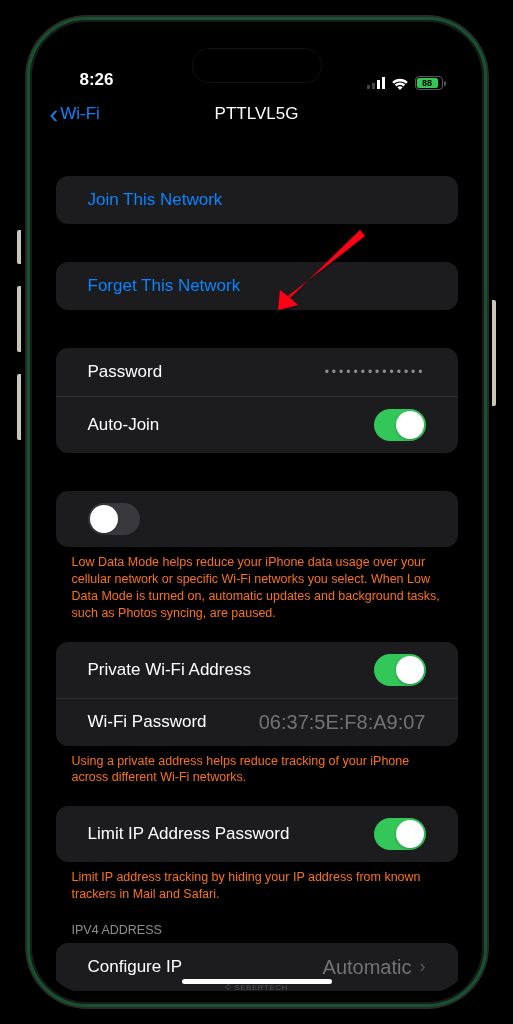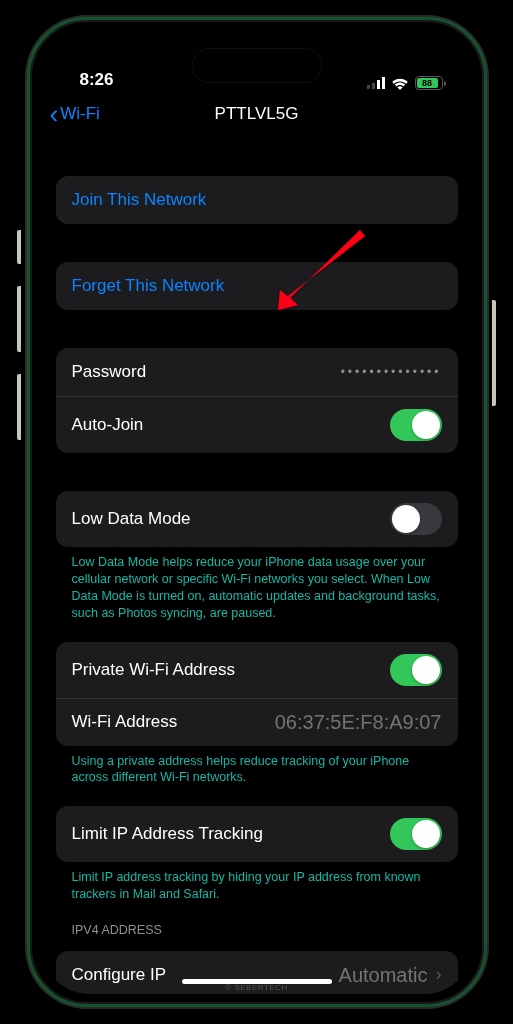--- a/index.html
+++ b/index.html
@@ -154,21 +154,21 @@
     border-radius: 12px;
     margin-top: 38px;
     overflow: hidden;
   }
   .group.tight { margin-top: 20px; text-align: center; }
   .row {
     display: flex;
     align-items: center;
     justify-content: space-between;
     min-height: 48px;
-    padding: 12px 16px;
+    padding: 12px 32px;
     font-size: 17px;
   }
   .row + .row {
     border-top: 0.5px solid #333;
   }
   .row.link { color: #0a84ff; }
   .row-value {
     color: #737373;
     font-size: 20px;
   }
@@ -190,21 +190,21 @@
     width: 28px;
     height: 28px;
     background: #fff;
     border-radius: 50%;
     top: 2px;
     box-shadow: 0 1px 3px rgba(0,0,0,0.3);
   }
   .toggle.on .toggle-knob { right: 2px; }
   .toggle.off .toggle-knob { left: 2px; }
   .footer-text {
-    color: #14b8a6;
+    color: #f97316;
     font-size: 12.5px;
     line-height: 1.35;
     padding: 7px 16px 0;
   }
   .header-text {
     color: #8e8e93;
     font-size: 12.5px;
     padding: 20px 16px 6px;
     text-transform: uppercase;
   }
@@ -311,54 +311,53 @@
         <div class="row">
           <span>Auto-Join</span>
           <div class="toggle on">
               <div class="toggle-knob"></div>
             </div>
         </div>
       </div>
 
       <div class="group">
         <div class="row">
-          <span>Low Data Mode</span>
           <div class="toggle off">
               <div class="toggle-knob"></div>
             </div>
         </div>
       </div>
       <div class="footer-text">Low Data Mode helps reduce your iPhone data usage over your cellular network or specific Wi-Fi networks you select. When Low Data Mode is turned on, automatic updates and background tasks, such as Photos syncing, are paused.</div>
 
       <div class="group tight">
         <div class="row">
           <span>Private Wi-Fi Address</span>
           <div class="toggle on">
               <div class="toggle-knob"></div>
             </div>
         </div>
         <div class="row">
-          <span>Wi-Fi Address</span>
+          <span>Wi-Fi Password</span>
           <span class="row-value">06:37:5E:F8:A9:07</span>
         </div>
       </div>
       <div class="footer-text">Using a private address helps reduce tracking of your iPhone across different Wi-Fi networks.</div>
 
       <div class="group tight">
         <div class="row">
-          <span>Limit IP Address Tracking</span>
+          <span>Limit IP Address Password</span>
           <div class="toggle on">
               <div class="toggle-knob"></div>
             </div>
         </div>
       </div>
       <div class="footer-text">Limit IP address tracking by hiding your IP address from known trackers in Mail and Safari.</div>
 
       <div class="header-text">IPV4 ADDRESS</div>
-      <div class="group" style="margin-top:8px">
+      <div class="group" style="margin-top:0">
         <div class="row">
           <span>Configure IP</span>
           <span style="display:flex;align-items:flex-start">
             <span class="row-value">Automatic</span>
             <span class="chevron-right">›</span>
           </span>
         </div>
       </div>
 
     </div>

